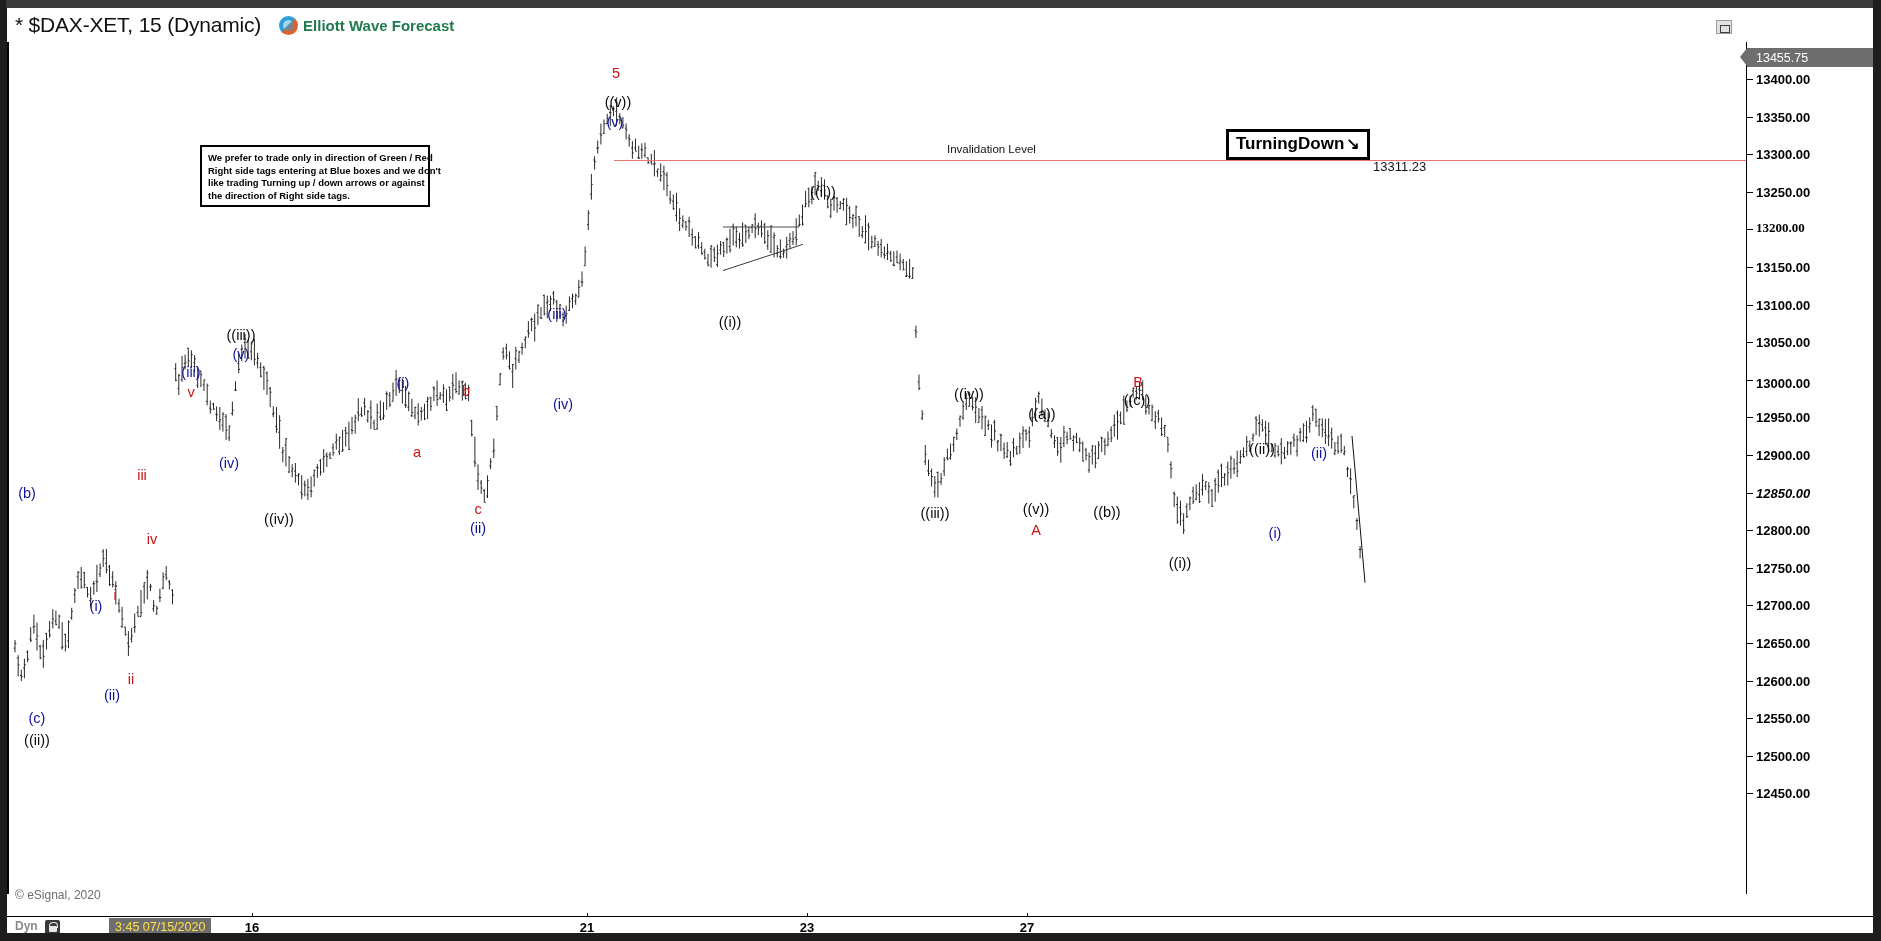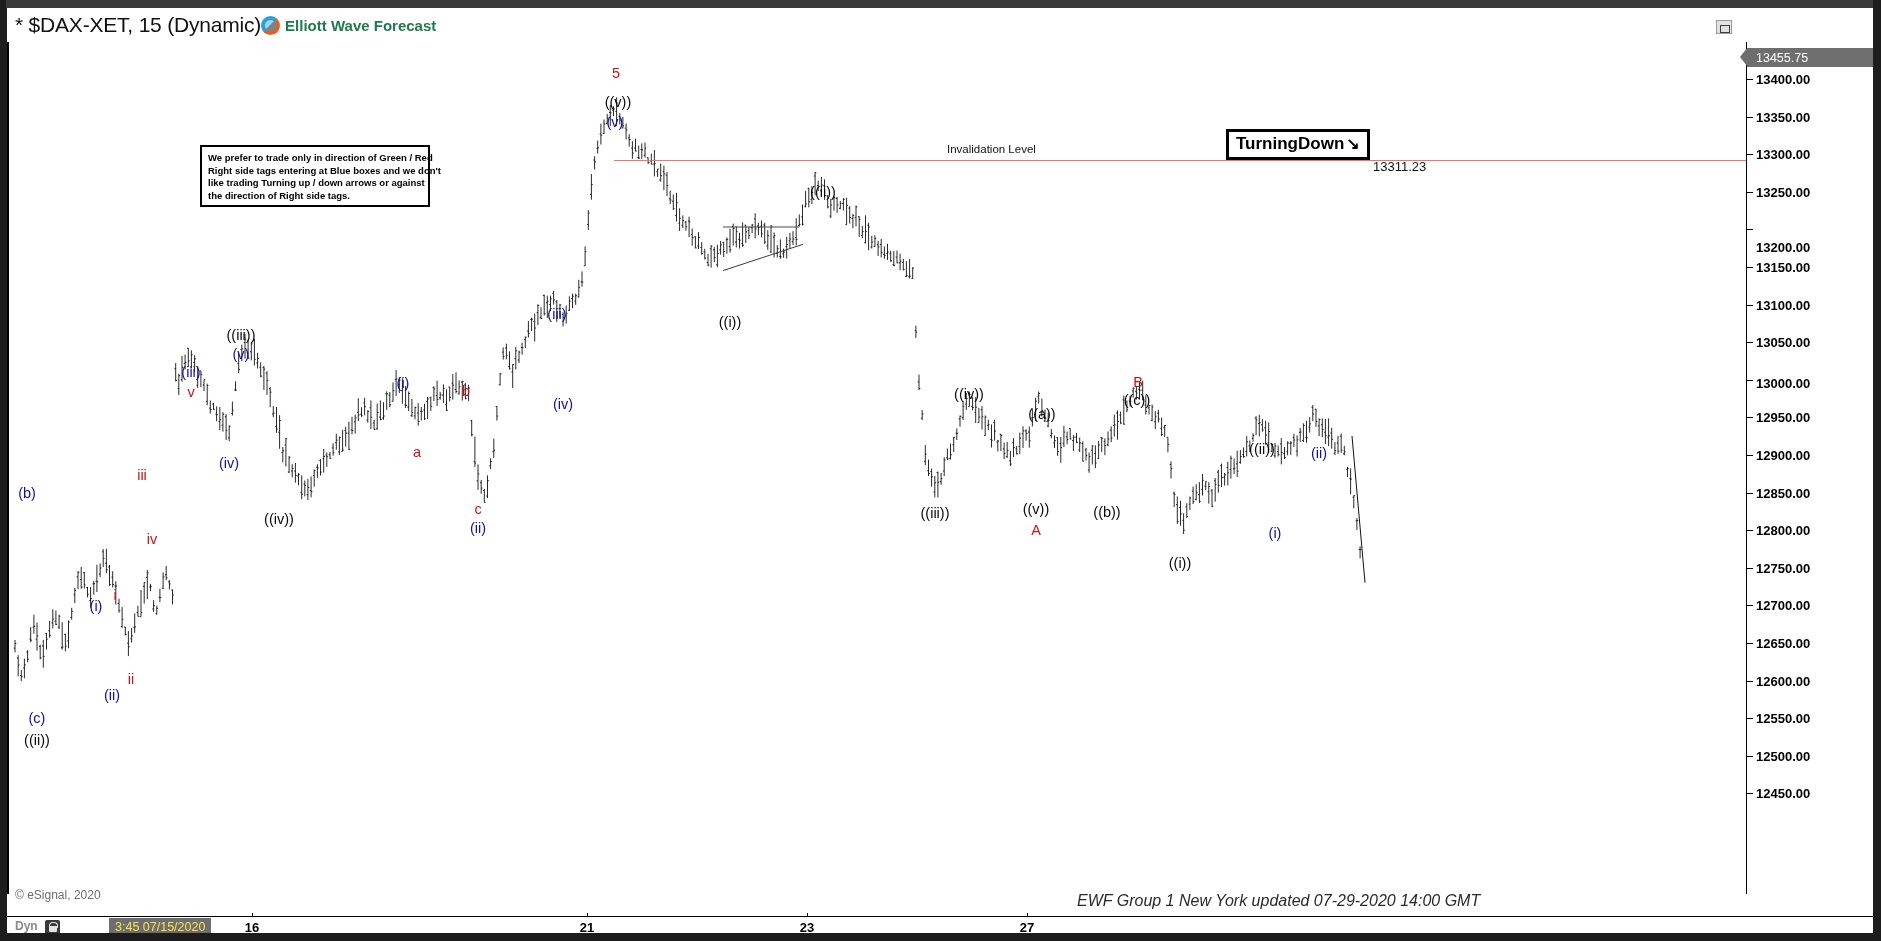--- a/index.html
+++ b/index.html
@@ -33,21 +33,21 @@
   #header {
     position: absolute; left: 0; top: 0;
     width: 100%; height: 34px;
     display: flex; align-items: center;
     padding-left: 8px;
   }
   #chart-title {
     font-size: 21px; color: #111; letter-spacing: -0.2px;
     white-space: nowrap;
   }
-  #brand { display: flex; align-items: center; }
+  #brand { display: flex; align-items: center; margin-left: 18px; }
   #brand-logo {
     width: 19px; height: 19px; border-radius: 50%;
     background: linear-gradient(135deg,#2e9fd6 0%,#2e9fd6 48%,#e0602a 52%,#e0602a 100%);
     margin-right: 5px; flex: none;
     position: relative;
   }
   #brand-logo::after{
     content:""; position:absolute; left:4px; top:4px; width:11px;height:11px;
     border-radius:50%;
     background: linear-gradient(135deg,#ffffff 0%, #ffffff 45%, #2e9fd6 46%, #2e9fd6 100%);
@@ -1597,56 +1597,55 @@
       <div id="last-price-tag">13455.75</div>
     <div class="price-tick" style="top: 37px;"></div>
         <div class="price-label" style="top: 37px;">13400.00</div>
         <div class="price-tick" style="top: 74.6px;"></div>
         <div class="price-label" style="top: 74.6px;">13350.00</div>
         <div class="price-tick" style="top: 112.2px;"></div>
         <div class="price-label" style="top: 112.2px;">13300.00</div>
         <div class="price-tick" style="top: 149.8px;"></div>
         <div class="price-label" style="top: 149.8px;">13250.00</div>
         <div class="price-tick" style="top: 187.4px;"></div>
-        <div class="price-label" style="top: 205px;">13200.00</div>
+        <div class="price-label" style="top: 186px; font-family: Liberation Serif, serif;">13200.00</div>
         <div class="price-tick" style="top: 225px;"></div>
         <div class="price-label" style="top: 225px;">13150.00</div>
         <div class="price-tick" style="top: 262.6px;"></div>
         <div class="price-label" style="top: 262.6px;">13100.00</div>
         <div class="price-tick" style="top: 300.2px;"></div>
         <div class="price-label" style="top: 300.2px;">13050.00</div>
         <div class="price-tick" style="top: 337.8px;"></div>
         <div class="price-label" style="top: 341px;">13000.00</div>
         <div class="price-tick" style="top: 375.4px;"></div>
         <div class="price-label" style="top: 375.4px;">12950.00</div>
         <div class="price-tick" style="top: 413px;"></div>
         <div class="price-label" style="top: 413px;">12900.00</div>
         <div class="price-tick" style="top: 450.6px;"></div>
-        <div class="price-label" style="top: 450.6px;">12850.00</div>
+        <div class="price-label" style="top: 450.6px; font-style: italic;">12850.00</div>
         <div class="price-tick" style="top: 488.2px;"></div>
         <div class="price-label" style="top: 488.2px;">12800.00</div>
         <div class="price-tick" style="top: 525.8px;"></div>
         <div class="price-label" style="top: 525.8px;">12750.00</div>
         <div class="price-tick" style="top: 563.4px;"></div>
         <div class="price-label" style="top: 563.4px;">12700.00</div>
         <div class="price-tick" style="top: 601px;"></div>
         <div class="price-label" style="top: 601px;">12650.00</div>
         <div class="price-tick" style="top: 638.6px;"></div>
         <div class="price-label" style="top: 638.6px;">12600.00</div>
         <div class="price-tick" style="top: 676.2px;"></div>
         <div class="price-label" style="top: 676.2px;">12550.00</div>
         <div class="price-tick" style="top: 713.8px;"></div>
         <div class="price-label" style="top: 713.8px;">12500.00</div>
         <div class="price-tick" style="top: 751.4px;"></div>
         <div class="price-label" style="top: 751.4px;">12450.00</div>
       </div>
     <div id="restore-icon"></div>
 
     <div id="copyright">© eSignal, 2020</div>
-    <div id="watermark">EWF Group 1 New York updated 07-29-2020 14:00 GMT</div>
 
     <div id="time-axis">
       <div id="dyn-label">Dyn</div>
       <div id="lock-icon"></div>
       <div id="time-cursor">3:45 07/15/2020</div>
     <div class="date-tick-label" style="left: 245px;">16</div>
         <div class="date-tick-mark" style="left: 245px;"></div>
         <div class="date-tick-label" style="left: 580px;">21</div>
         <div class="date-tick-mark" style="left: 580px;"></div>
         <div class="date-tick-label" style="left: 800px;">23</div>

